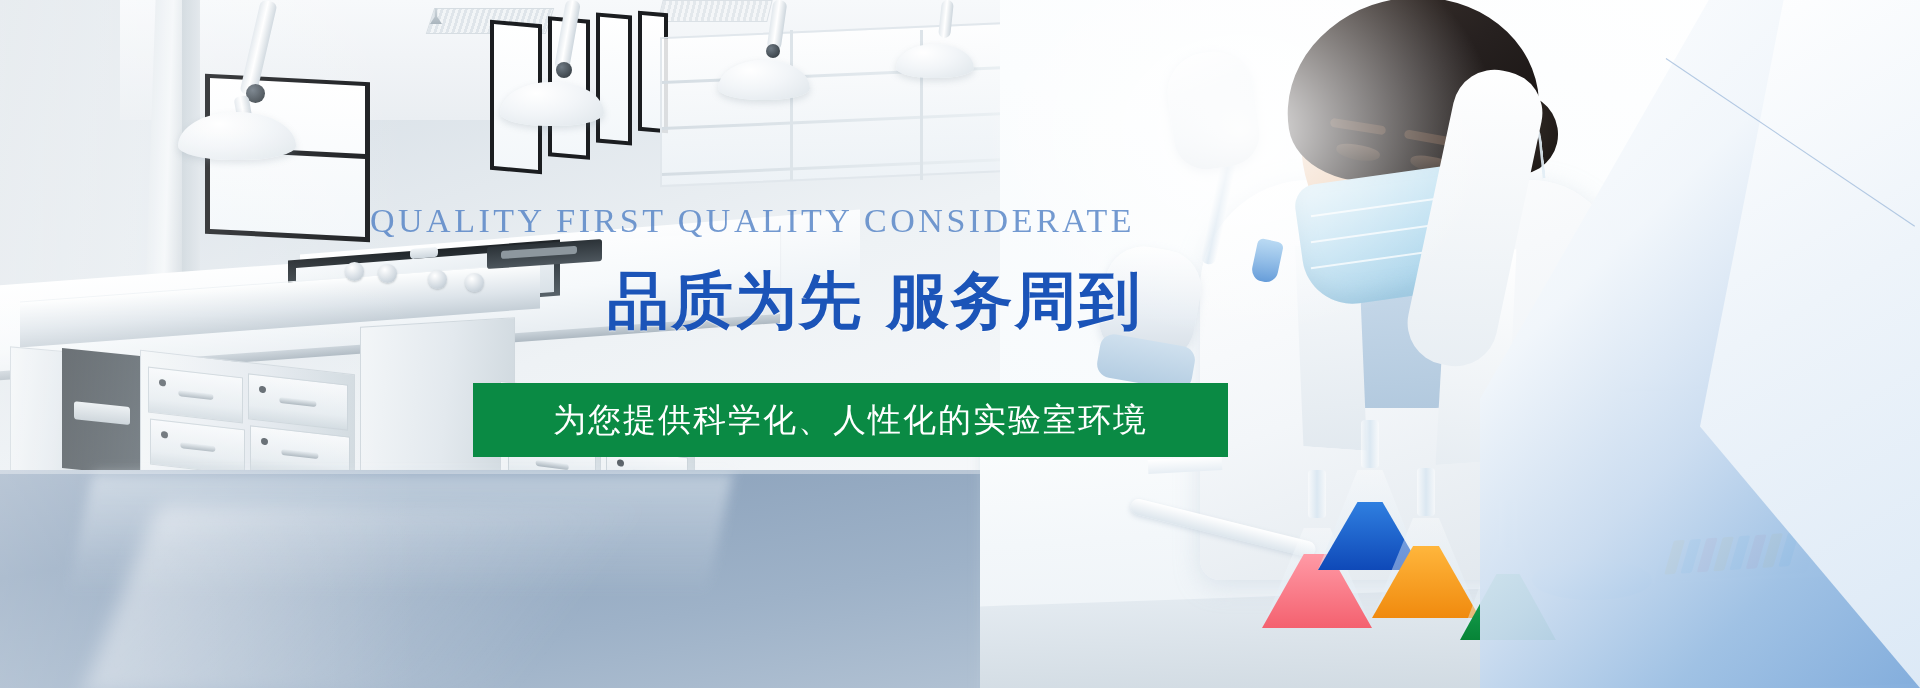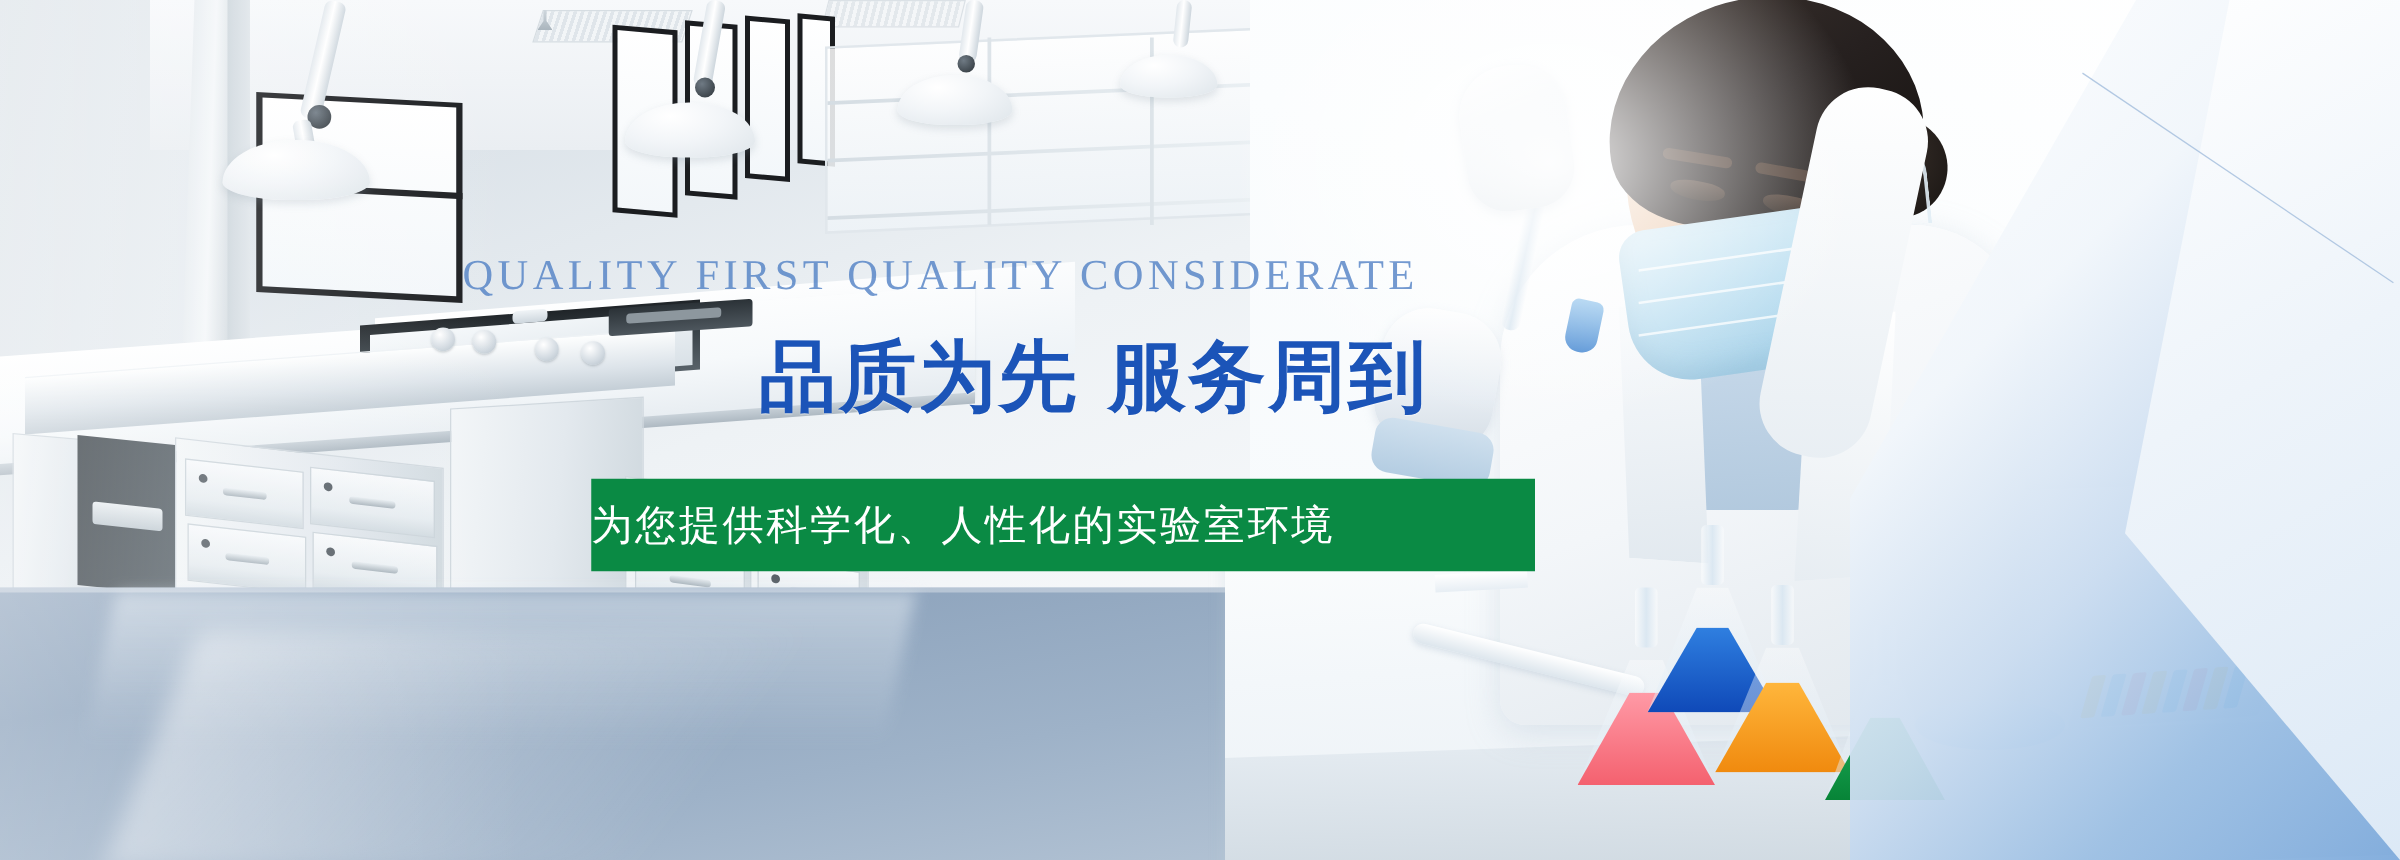--- a/index.html
+++ b/index.html
@@ -511,21 +511,21 @@
     white-space:nowrap;
     line-height:1.05;
     text-shadow:0 1px 1px rgba(255,255,255,.55);
     margin-left:17px;
   }
 
   .sub-band{
     position:absolute; left:473px; top:383px;
     width:755px; height:74px;
     background:#0a8a44;
-    display:flex; align-items:center; justify-content:flex-start;
+    display:flex; align-items:center; justify-content:center;
   }
   .sub-band .txt{
     font-family:"DejaVu Sans", sans-serif;
     font-size:33px; color:#ffffff;
     letter-spacing:2px; white-space:nowrap;
   }
 </style>
 </head>
 <body>
 

